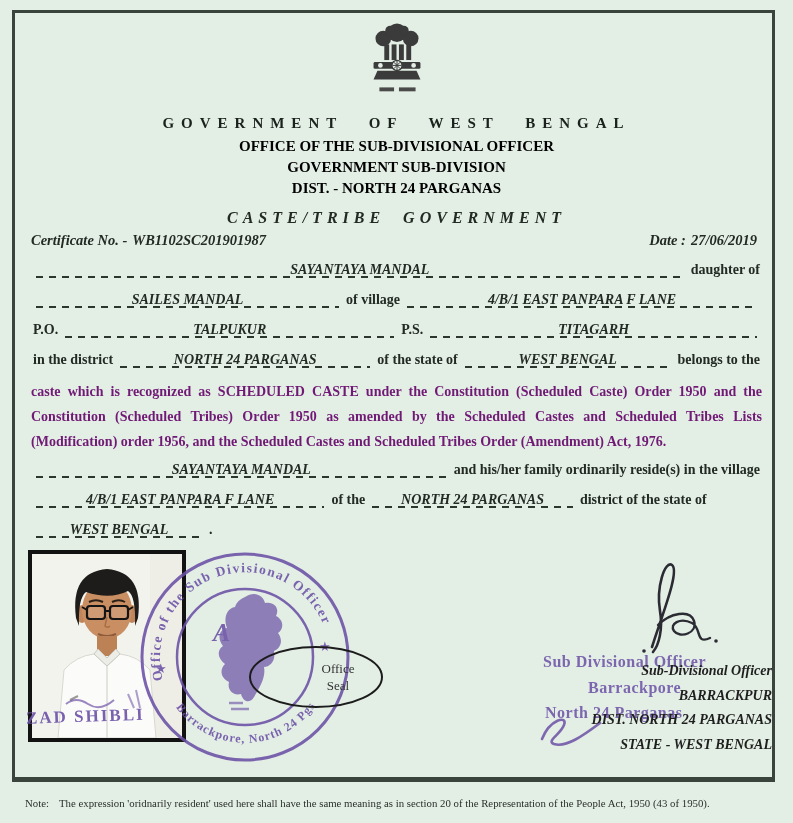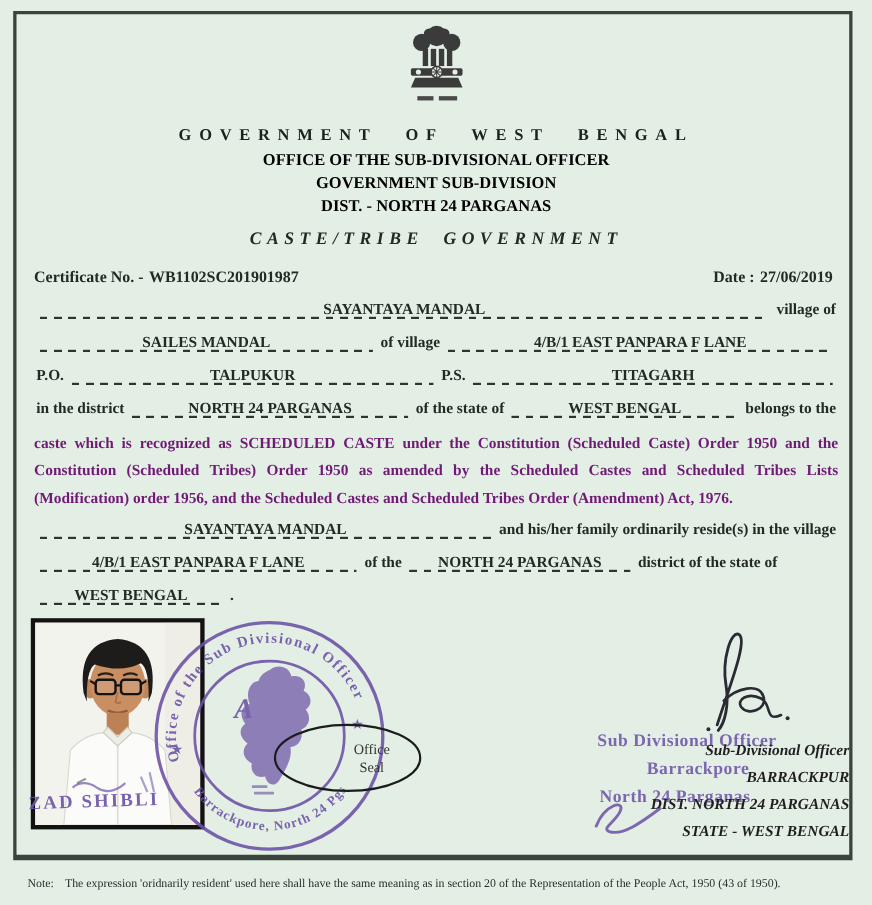--- a/index.html
+++ b/index.html
@@ -18,30 +18,30 @@
   .gov-title{
     text-align:center;font-size:15px;font-weight:bold;color:#1b221d;
     letter-spacing:7px;word-spacing:15px;margin-top:3px;line-height:26px;
   }
   .office-line{text-align:center;font-weight:bold;font-size:15px;line-height:21px;color:#000000;}
   .cert-title{
     text-align:center;font-weight:bold;font-style:italic;font-size:16px;
     letter-spacing:5px;word-spacing:9px;margin-top:8px;line-height:22px;
   }
   
-  .meta-row{display:flex;justify-content:space-between;font-weight:bold;font-size:14.5px;margin-top:13px;line-height:20px;}
+  .meta-row{display:flex;justify-content:space-between;font-weight:bold;font-size:14.5px;margin-top:1px;line-height:20px;font-style:italic;}
   .meta-left span{margin-right:5px;}
   .meta-right span{margin-right:5px;}
   
   .form{font-size:14px;font-weight:bold;margin-top:5px;}
   .frow{display:flex;align-items:flex-end;line-height:30px;white-space:nowrap;}
   .lbl{flex:0 0 auto;padding:0 2px;}
   .fill{
     flex:1 1 auto;position:relative;text-align:center;
-    margin:0 3px;min-width:30px;
+    font-style:italic;margin:0 3px;min-width:30px;
   }
   .fill::after{
     content:"";position:absolute;left:2px;right:2px;bottom:7px;height:2px;
     background:repeating-linear-gradient(90deg,#2c352e 0 7px,transparent 7px 13px);
   }
   .fill>span{position:relative;padding:0 6px;z-index:1;}
   .w42{flex:0 0 42%;}
   .w40{flex:0 0 40%;}
   .w28{flex:0 0 28%;}
   .w170{flex:0 0 170px;}
@@ -128,21 +128,21 @@
         <span>Certificate No. -</span><span>WB1102SC201901987</span>
       </div>
       <div class="meta-right">
         <span>Date :</span><span>27/06/2019</span>
       </div>
     </div>
 
     <div class="form">
       <div class="frow">
         <span class="fill"><span>SAYANTAYA MANDAL</span></span>
-        <span class="lbl">village of</span>
+        <span class="lbl">daughter of</span>
       </div>
       <div class="frow">
         <span class="fill w42"><span>SAILES MANDAL</span></span>
         <span class="lbl">of village</span>
         <span class="fill"><span>4/B/1 EAST PANPARA F LANE</span></span>
       </div>
       <div class="frow">
         <span class="lbl">P.O.</span>
         <span class="fill"><span>TALPUKUR</span></span>
         <span class="lbl">P.S.</span>

